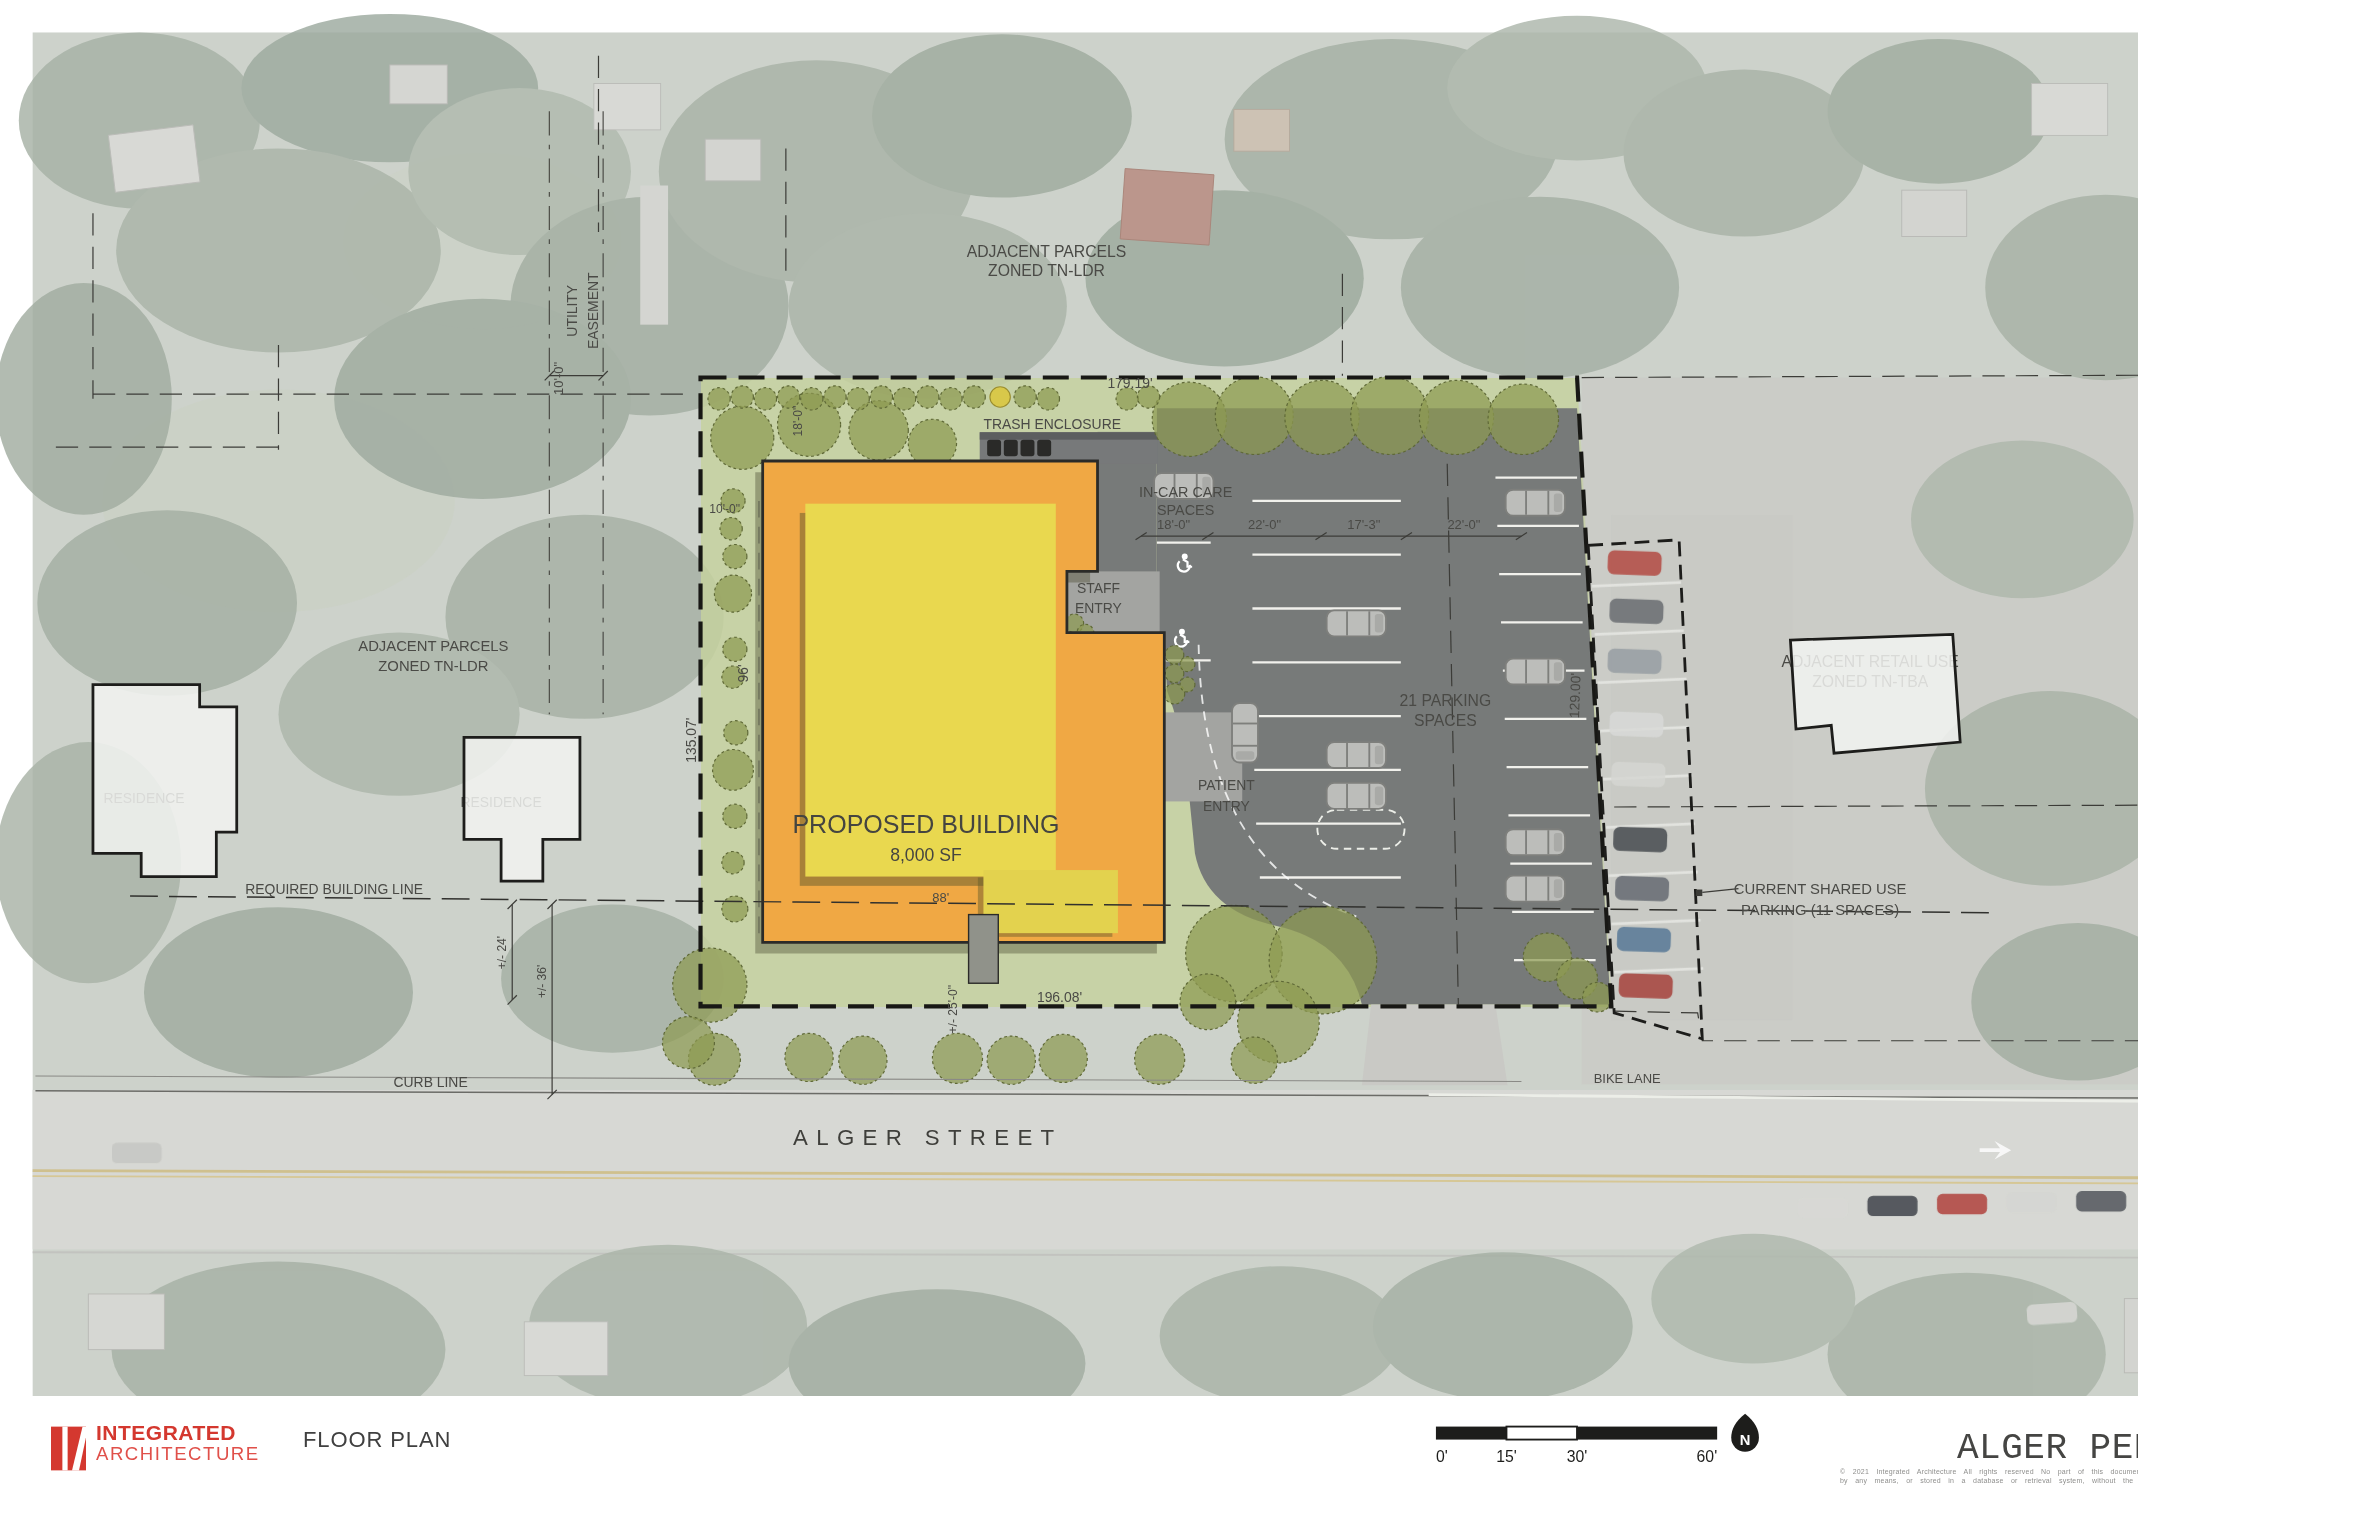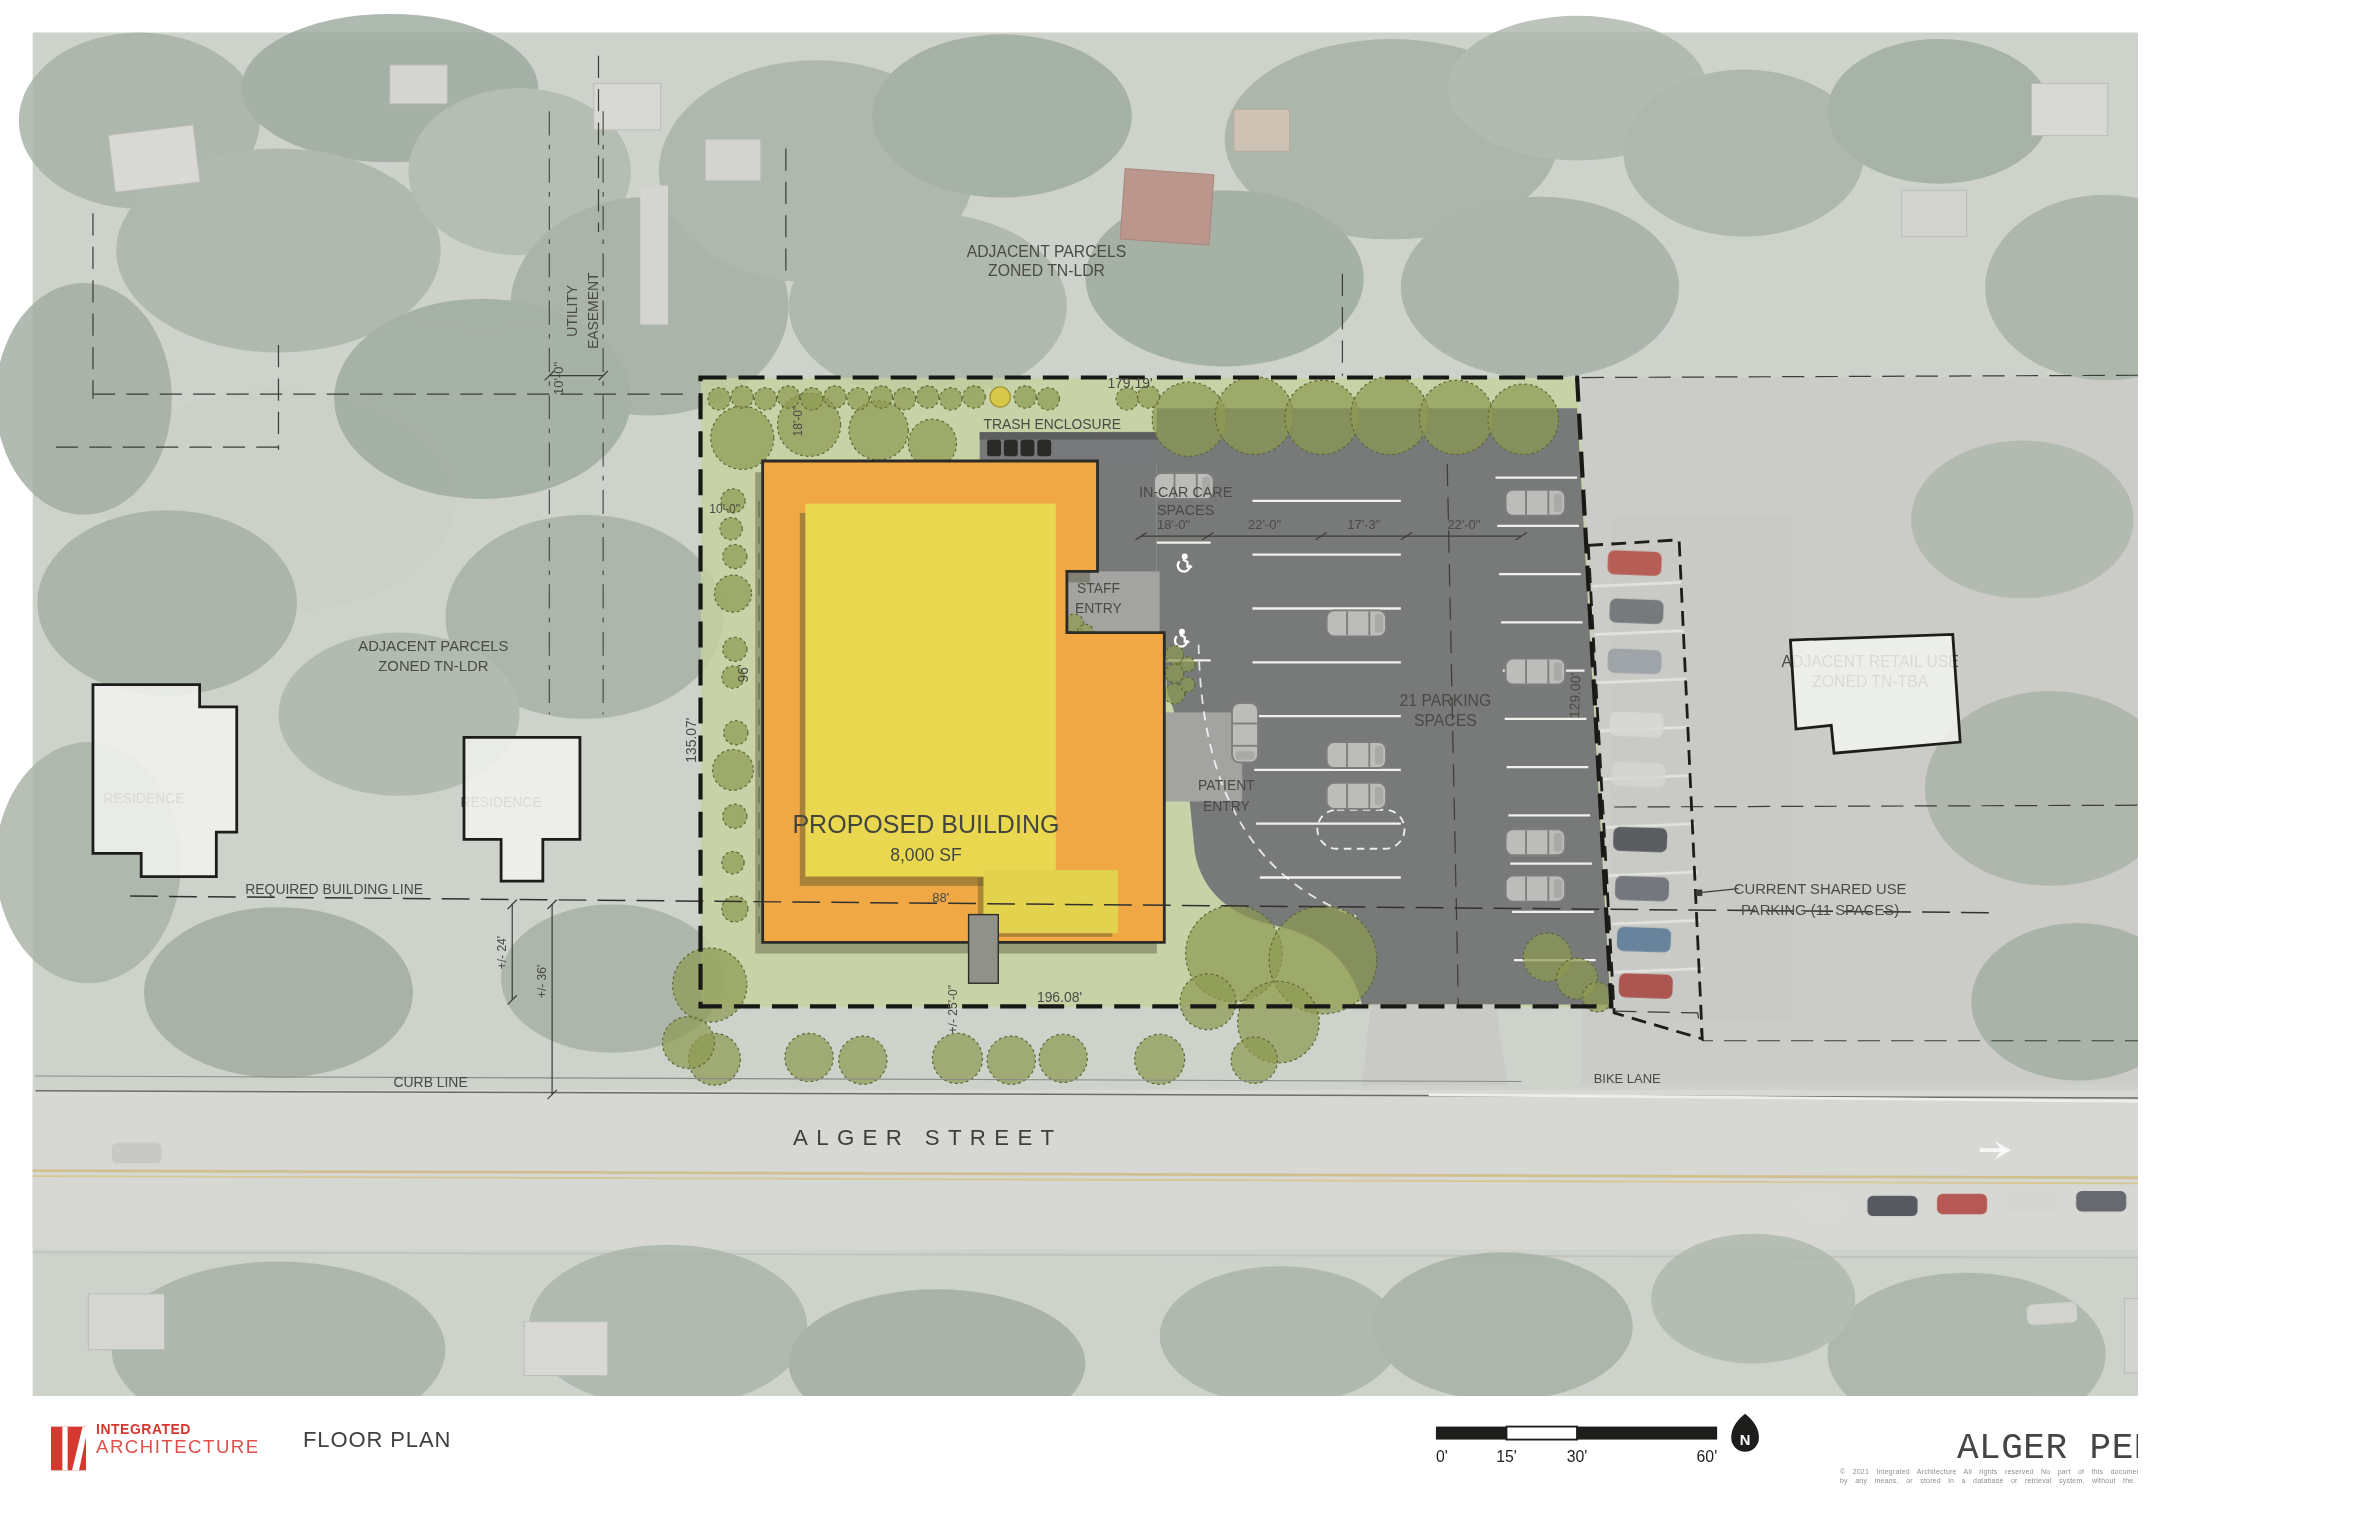--- a/index.html
+++ b/index.html
@@ -2,21 +2,21 @@
 <html style="font-size:15px"><head>
 <meta charset="utf-8">
 <style>
   html,body{margin:0;padding:0;background:#ffffff;}
   .sheet{position:relative;width:2138px;height:1536px;background:#ffffff;overflow:hidden;
          font-family:"Liberation Sans", sans-serif;}
   .plan-svg{position:absolute;left:0;top:0;}
   .titlebar{position:absolute;left:0;top:1396px;width:2375px;height:140px;background:#ffffff;}
   .logo-mark{position:absolute;left:51px;top:30px;width:35px;height:45px;}
   .logo-text{position:absolute;left:96px;top:26px;line-height:1;}
-  .logo-l1{font-size:14px;font-weight:bold;color:#d4382f;letter-spacing:0.5px;}
+  .logo-l1{font-size:21px;font-weight:bold;color:#d4382f;letter-spacing:0.5px;}
   .logo-l2{font-size:18.6px;font-weight:normal;color:#e0504a;letter-spacing:1.5px;margin-top:2px;}
   .sheet-title{position:absolute;left:303px;top:31px;font-size:22px;color:#404040;letter-spacing:0.9px;}
   .scalebar{position:absolute;left:1435px;top:23px;}
   .north{position:absolute;left:1722px;top:13px;}
   .proj-name{position:absolute;left:1957px;top:32px;font-size:36px;color:#45454 3;color:#454543;letter-spacing:0.5px;font-family:Liberation Mono, monospace;}
   .divider{position:absolute;left:2192px;top:15px;width:0.9px;height:50px;background:#666664;}
   .date-col{position:absolute;left:2206px;top:16.7px;width:119px;}
   .date-row{display:flex;justify-content:space-between;font-size:19.5px;color:#454543;}
   .num-row{display:flex;justify-content:space-between;font-size:17.6px;color:#454543;margin-top:5.6px;}
   .copyright{position:absolute;left:1840px;top:71px;width:490px;font-size:7px;line-height:1.35;

